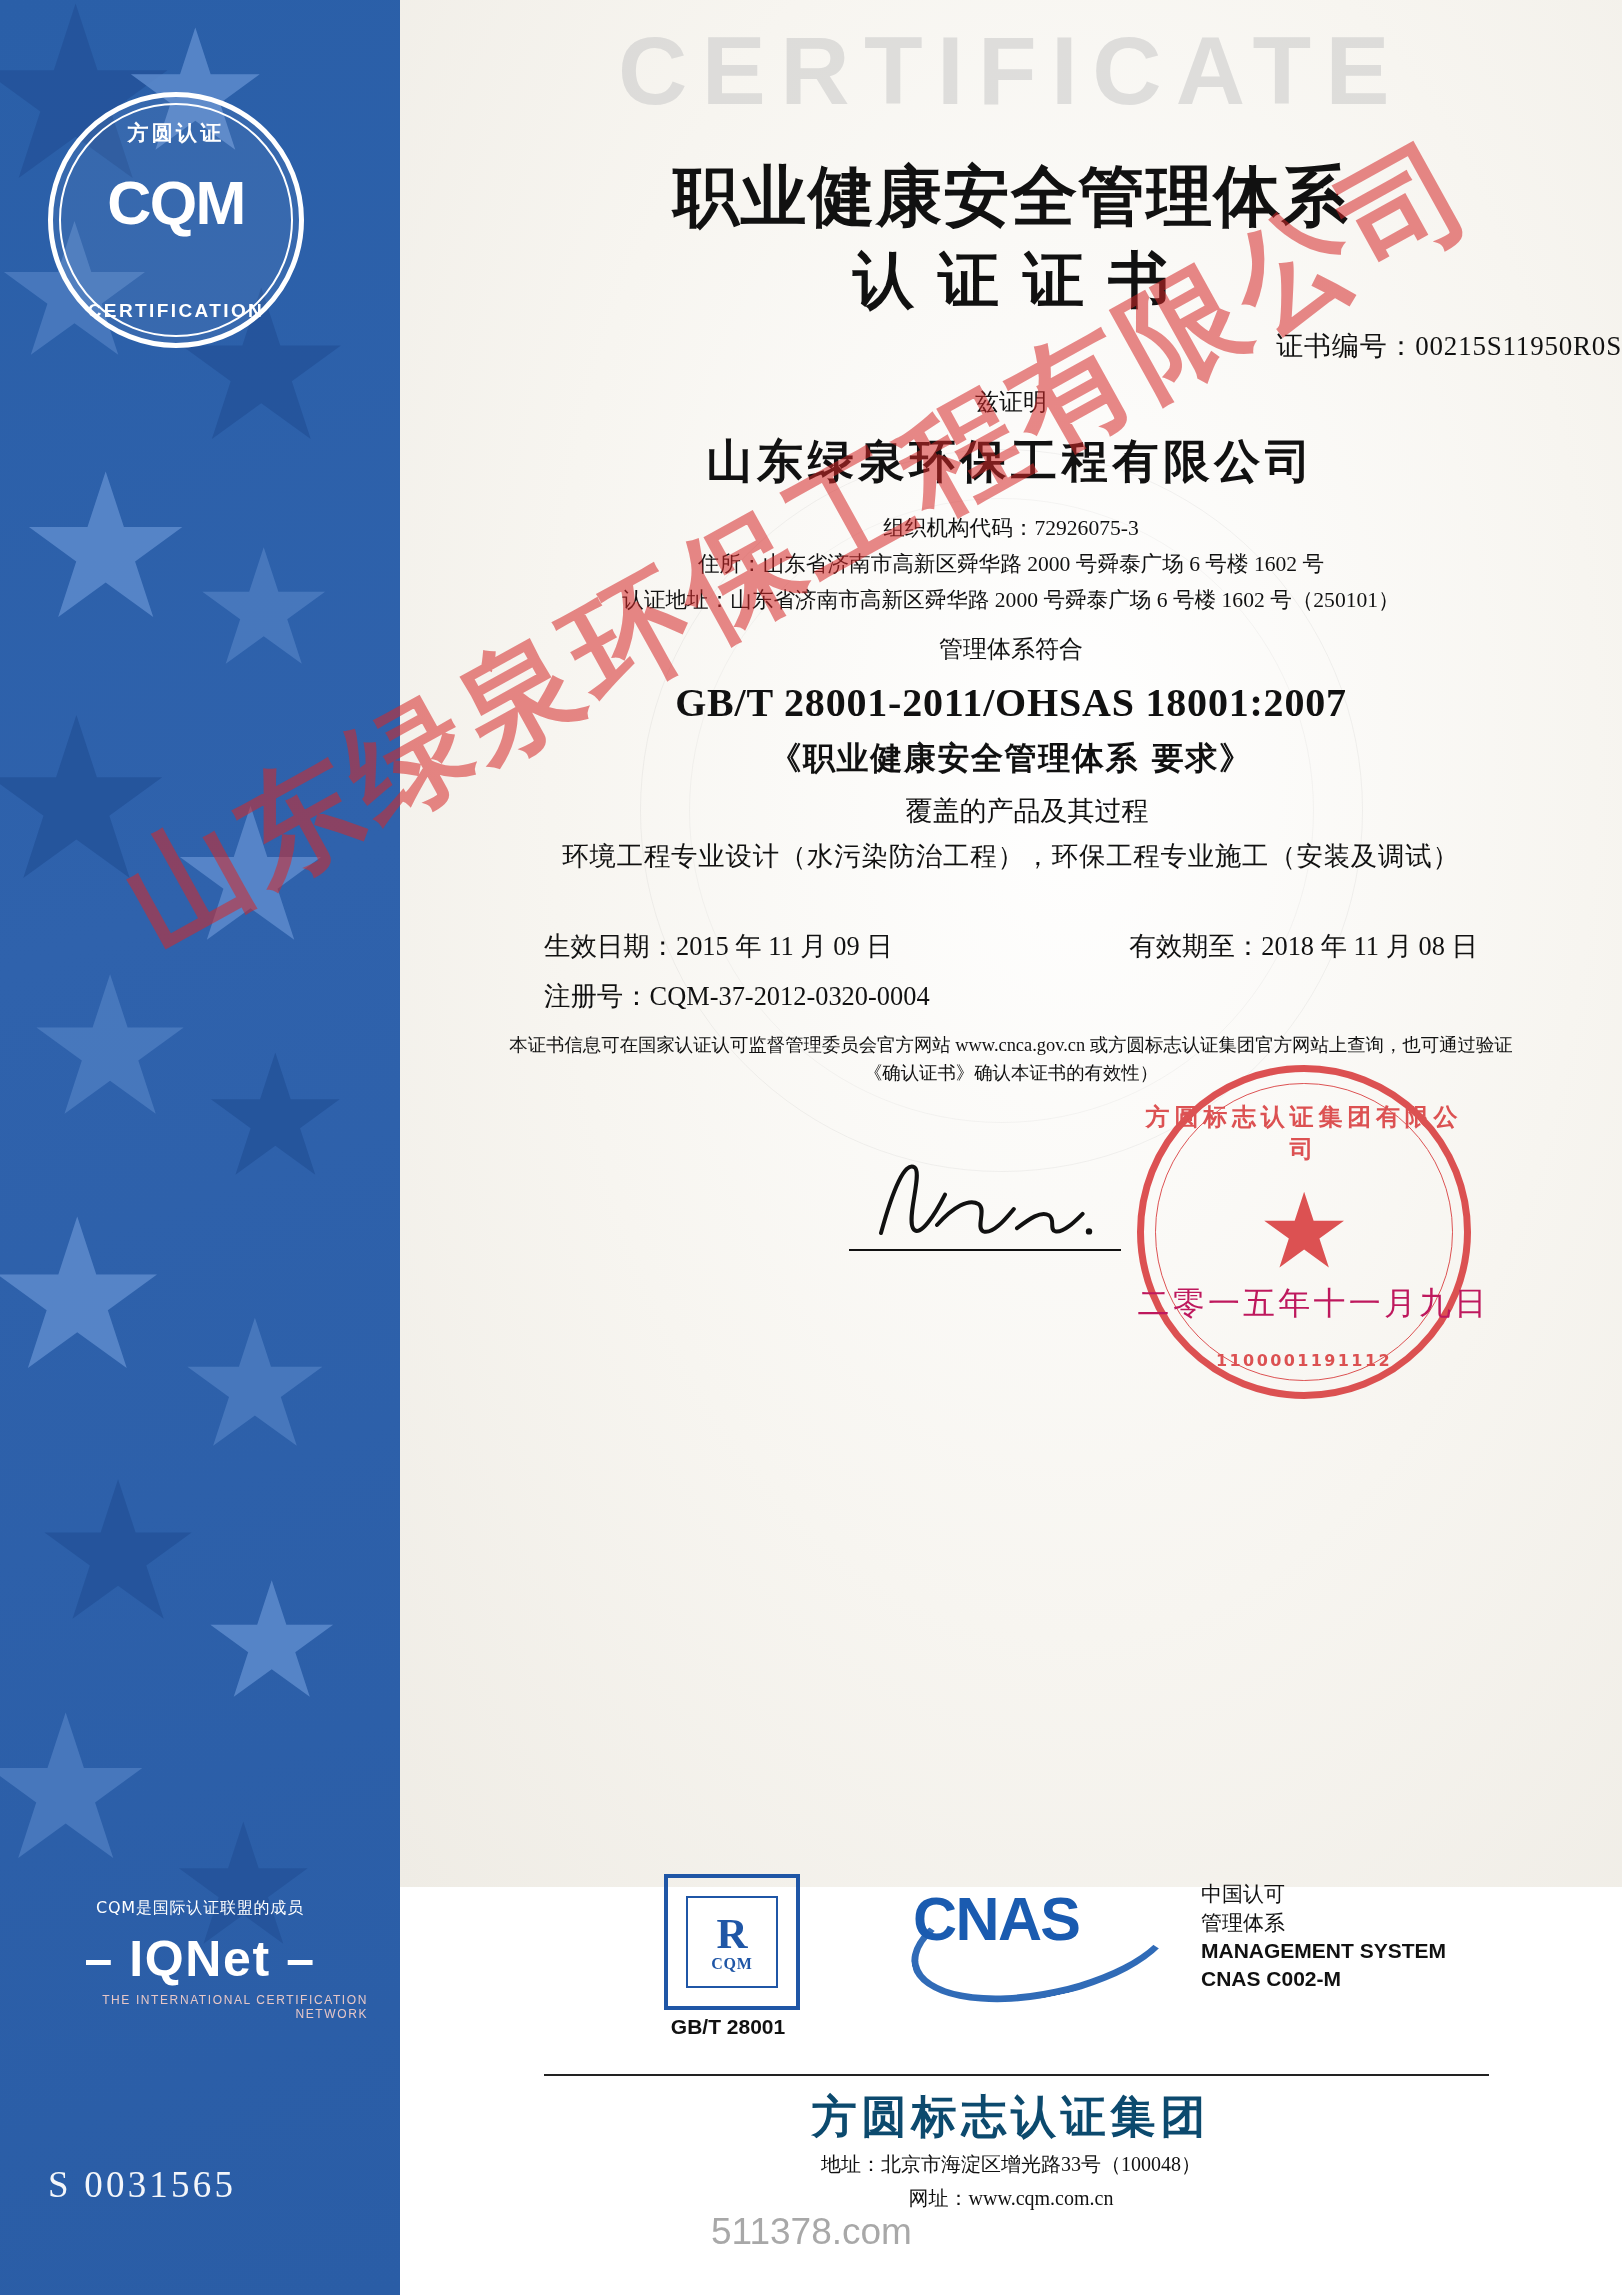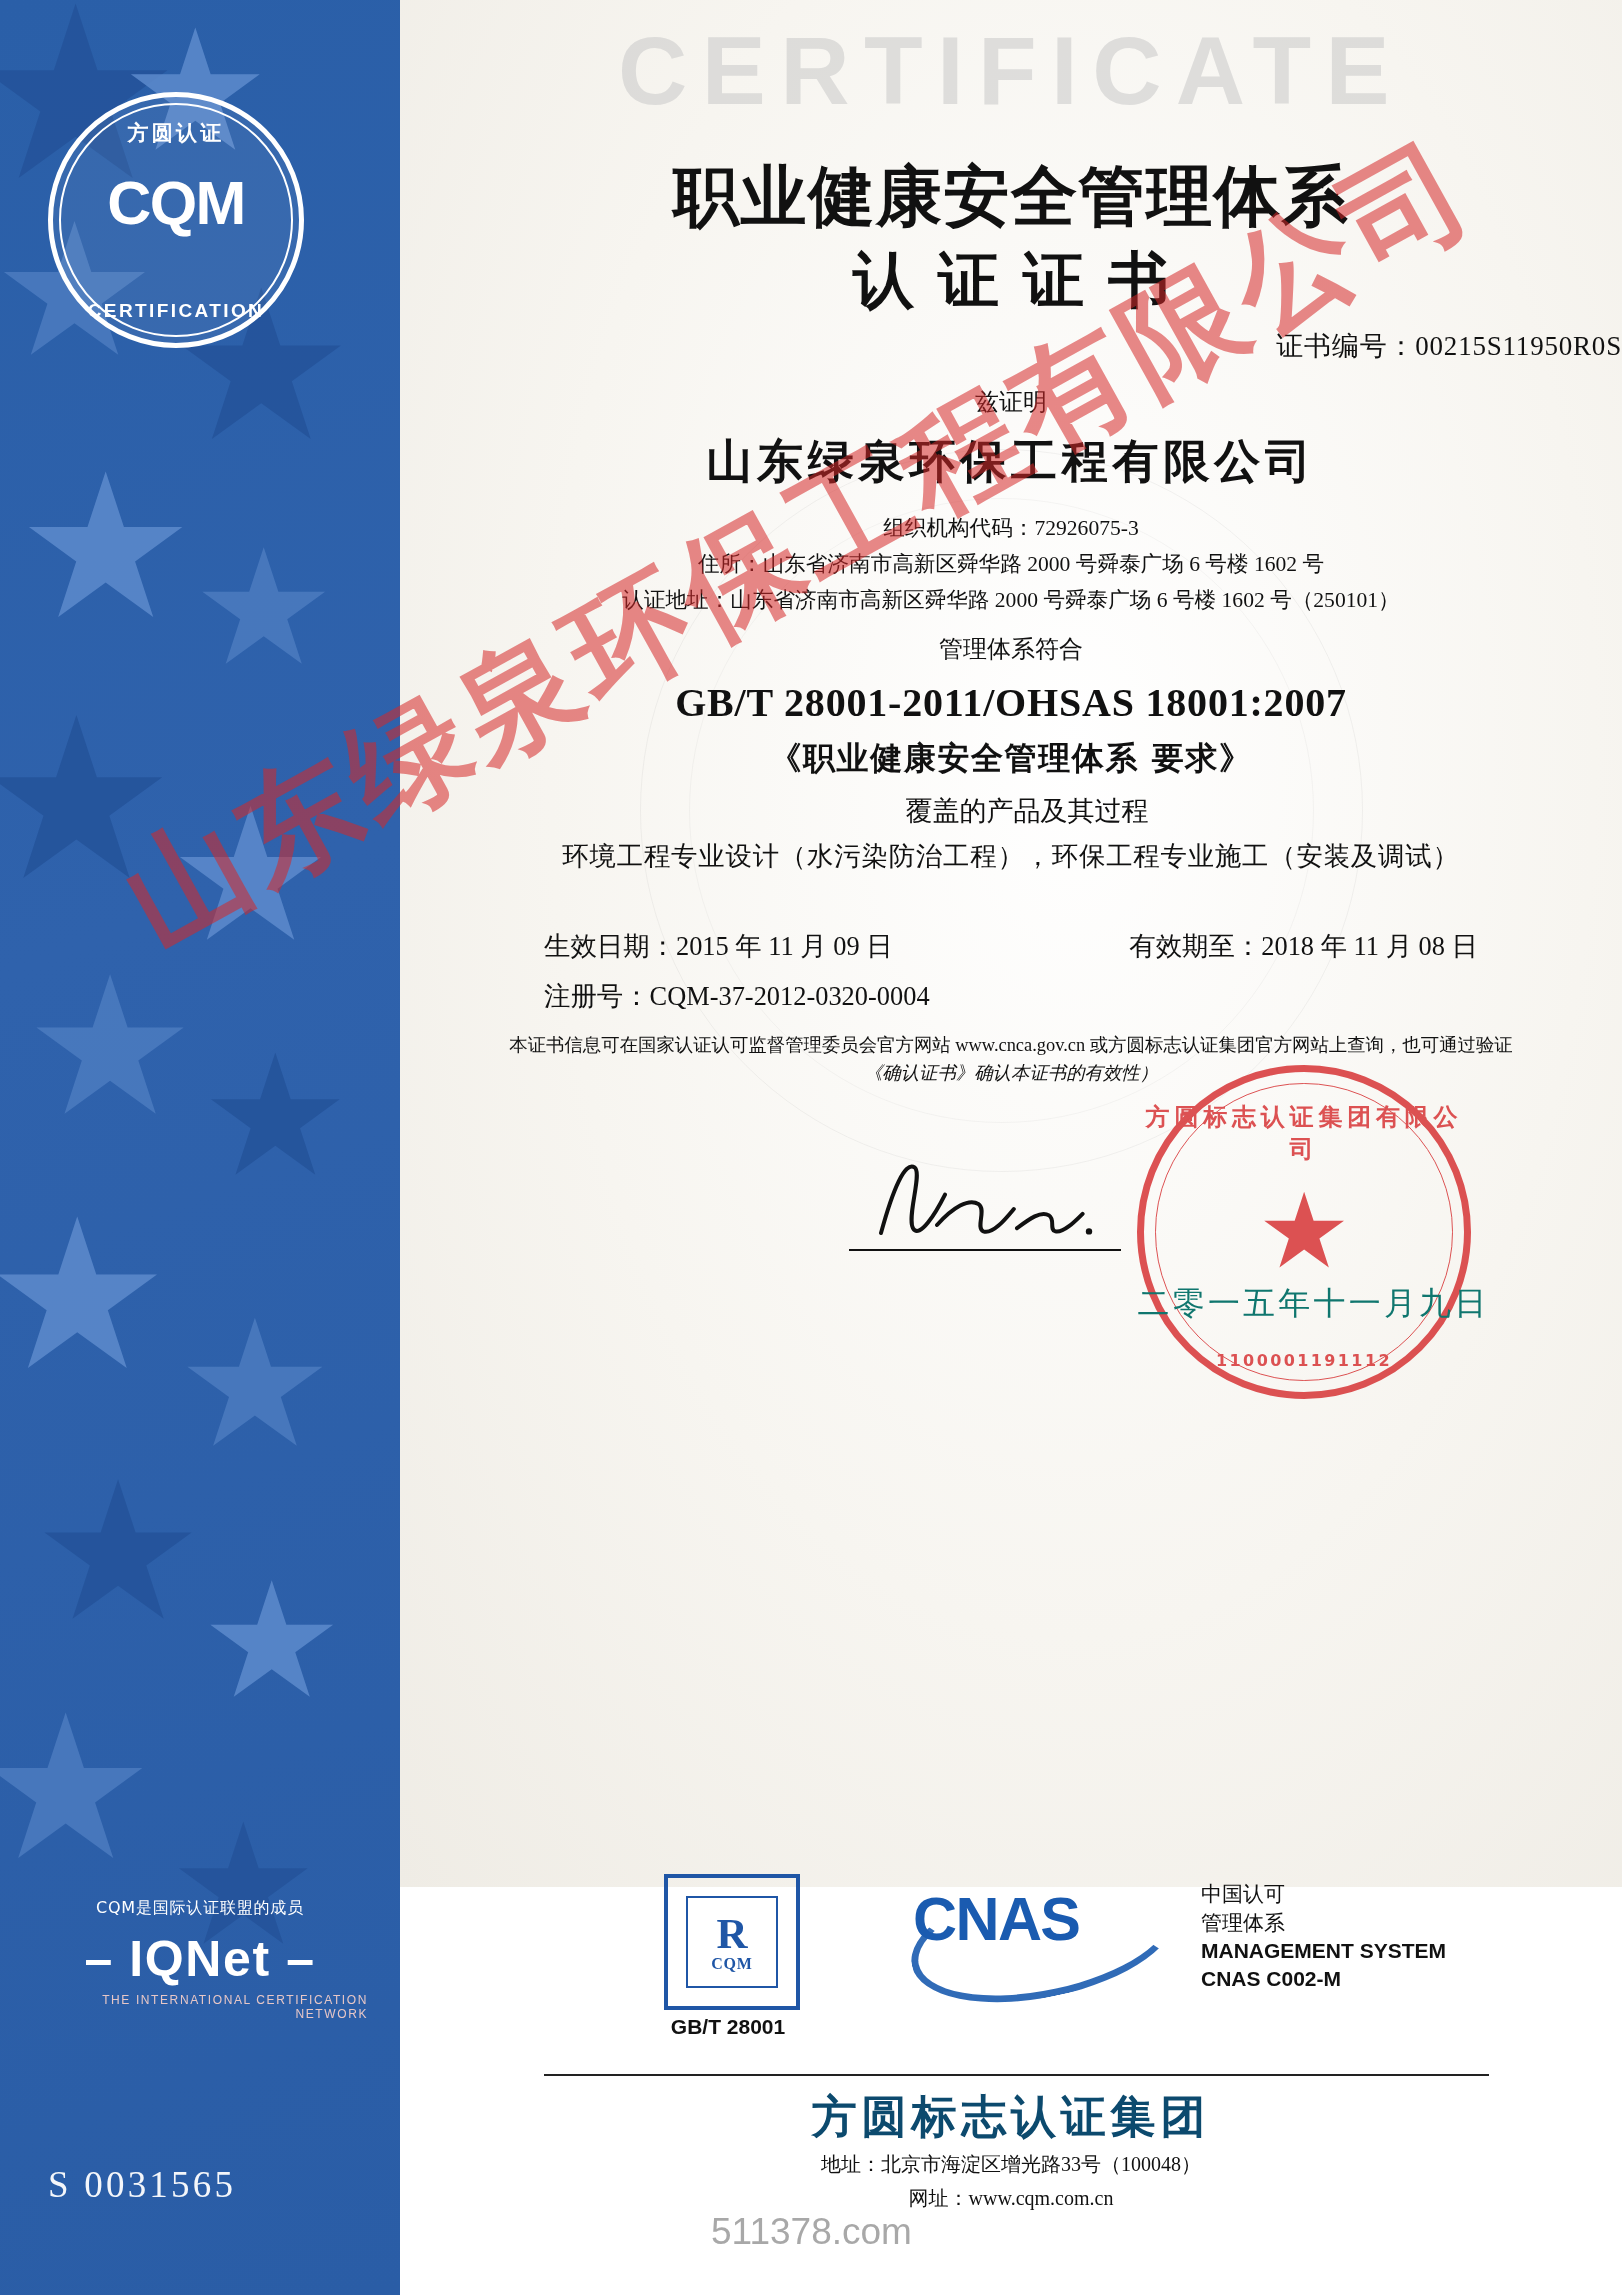--- a/index.html
+++ b/index.html
@@ -98,33 +98,33 @@
     display:flex;justify-content:space-between;padding:0 144px;box-sizing:border-box;
     font-size:26.4px;color:#111;
   }
   .reg-no{
     position:absolute;left:144px;top:979px;font-size:26.4px;color:#111;
   }
   .note1{
     position:absolute;left:0;top:1032px;width:1222px;text-align:center;font-size:18.4px;color:#111;
   }
   .note2{
-    position:absolute;left:0;top:1060px;width:1222px;text-align:center;font-size:18.4px;color:#111;font-style:italic;
+    position:absolute;left:0;top:1060px;width:1222px;text-align:center;font-size:18.4px;color:#111;
   }
 
   
   .signature{
     position:absolute;left:449px;top:1145px;width:288px;height:112px;
   }
   .sig-line{
     position:absolute;left:449px;top:1249px;width:272px;height:2.4px;background:#111;
   }
   .seal-date{
     position:absolute;left:689px;top:1282px;width:449px;text-align:center;
-    font-family:"DejaVu Sans",sans-serif;font-size:32px;color:#0f766e;letter-spacing:3.2px;
+    font-family:"DejaVu Sans",sans-serif;font-size:32px;color:#be185d;letter-spacing:3.2px;
   }
 
   
   .seal{
     position:absolute;left:737px;top:1065px;width:320px;height:320px;border-radius:50%;
     border:7.2px solid #d5282a;opacity:.80;
   }
   .seal:before{
     content:"";position:absolute;left:11.2px;top:11.2px;right:11.2px;bottom:11.2px;border-radius:50%;
     border:1.6px solid #d5282a;

